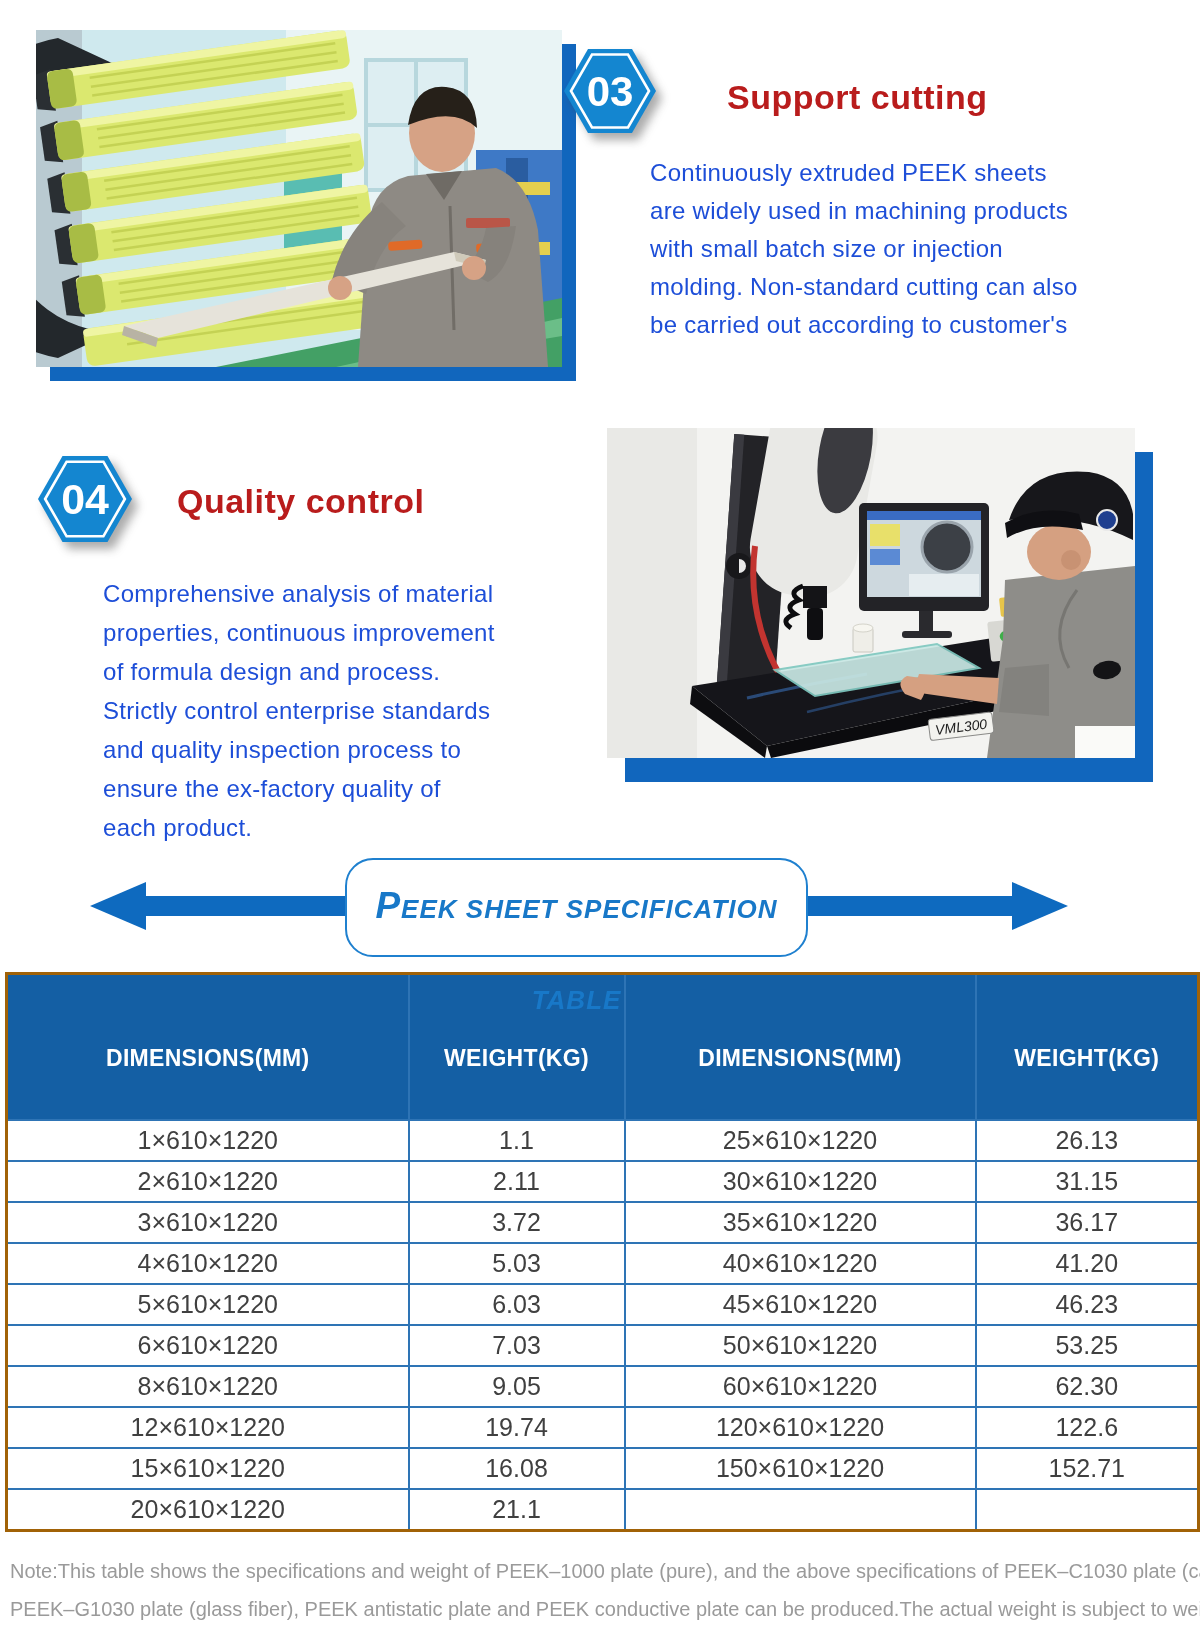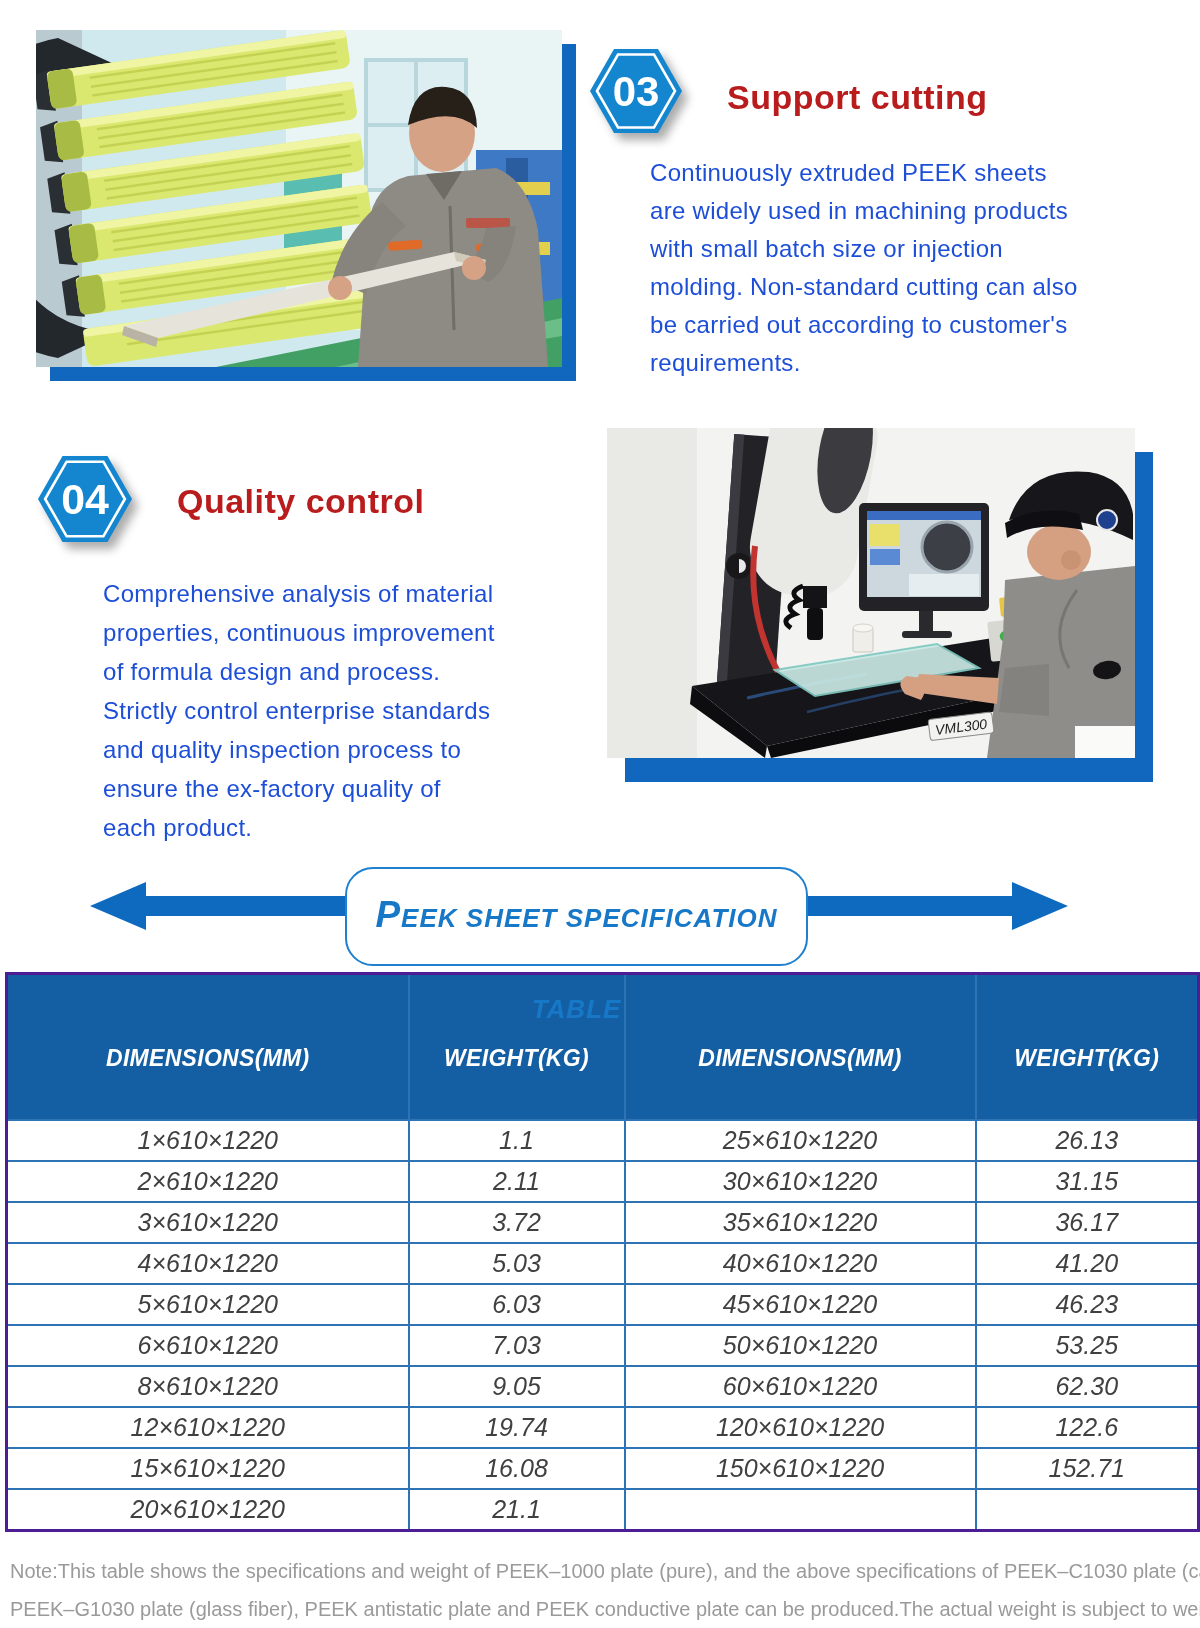--- a/index.html
+++ b/index.html
@@ -18,28 +18,28 @@
   .sec-title{position:absolute;font-size:34px;font-weight:bold;color:#b91c1c;letter-spacing:.5px;}
 
   .para{position:absolute;font-size:24px;color:#1d4ed8;letter-spacing:.3px;}
   .para .para-line{white-space:nowrap;}
   .para-03 .para-line{line-height:38px;}
   .para-04 .para-line{line-height:39px;}
 
   
   .banner-arrow{position:absolute;left:90px;top:880px;}
   .banner-box{position:absolute;left:345px;top:858px;width:459px;height:95px;
-              background:#fff;border:2px solid #1f80cf;border-radius:28px;z-index:2;margin-top:9px;}
+              background:#fff;border:2px solid #1f80cf;border-radius:28px;z-index:2;}
   .banner-text{display:block;text-align:center;line-height:91px;font-style:italic;
                font-weight:600;font-size:26px;letter-spacing:1px;color:#1878c8;}
   .banner-text::first-letter{font-size:37px;}
 
   
   .spec-table{position:absolute;left:5px;top:972px;width:1192px;border-collapse:collapse;
-              table-layout:fixed;border:3px solid #4c1d95;font-style:italic;}
+              table-layout:fixed;border:3px solid #a16207;}
   .spec-table th{background:#145fa4;height:119px;border:2px solid #2e74b5;color:#ffffff;
                  font-size:23px;font-weight:bold;vertical-align:middle;padding-top:24px;
                  letter-spacing:.3px;}
   .spec-table td{height:37px;border:2px solid #2e74b5;font-size:25px;color:#404040;
                  text-align:center;background:#fff;}
 
   .note{position:absolute;left:10px;top:1552px;font-size:20px;line-height:38px;color:#9a9a9a;}
   .note .note-line{white-space:nowrap;}
 </style>
 </head>
@@ -148,36 +148,35 @@
       <g>
         <polygon points="88,296 418,222 450,230 122,308" fill="#e6e3da"></polygon>
         <polygon points="88,296 122,308 120,317 86,305" fill="#b8b3a4"></polygon>
         <polygon points="418,222 450,230 448,238 420,231" fill="#cfcaba"></polygon>
       </g>
       <circle cx="304" cy="258" r="12" fill="#d6a285"></circle>
       <circle cx="438" cy="238" r="12" fill="#d6a285"></circle>
     </svg>
   </div>
 
-  <div class="hex" style="left:590px;top:49px;">
+  <div class="hex" style="left:564px;top:49px;">
     <svg width="92" height="84" viewBox="0 0 92 84">
       <polygon points="0,42 24,0 68,0 92,42 68,84 24,84" fill="#1486d0"></polygon>
       <polygon points="7,42 28,5.5 64,5.5 85,42 64,78.5 28,78.5" fill="none" stroke="#ffffff" stroke-width="2.6"></polygon>
       <text x="46" y="57" text-anchor="middle" font-size="42" fill="#ffffff">03</text>
     </svg>
   </div>
   <div class="sec-title" style="left:727px;top:78px;">Support cutting</div>
   <div class="para para-03" style="left:650px;top:154px;">
 
   <div class="para-line">Continuously extruded PEEK sheets</div>
       <div class="para-line">are widely used in machining products</div>
       <div class="para-line">with small batch size or injection</div>
       <div class="para-line">molding. Non-standard cutting can also</div>
       <div class="para-line">be carried out according to customer's</div>
-      <div class="para-line">requirements.</div>
     </div>
 
   <div class="hex" style="left:38px;top:456px;">
     <svg width="94" height="86" viewBox="0 0 92 84">
       <polygon points="0,42 24,0 68,0 92,42 68,84 24,84" fill="#1486d0"></polygon>
       <polygon points="7,42 28,5.5 64,5.5 85,42 64,78.5 28,78.5" fill="none" stroke="#ffffff" stroke-width="2.6"></polygon>
       <text x="46" y="57" text-anchor="middle" font-size="42" fill="#ffffff">04</text>
     </svg>
   </div>
   <div class="sec-title" style="left:177px;top:482px;">Quality control</div>

